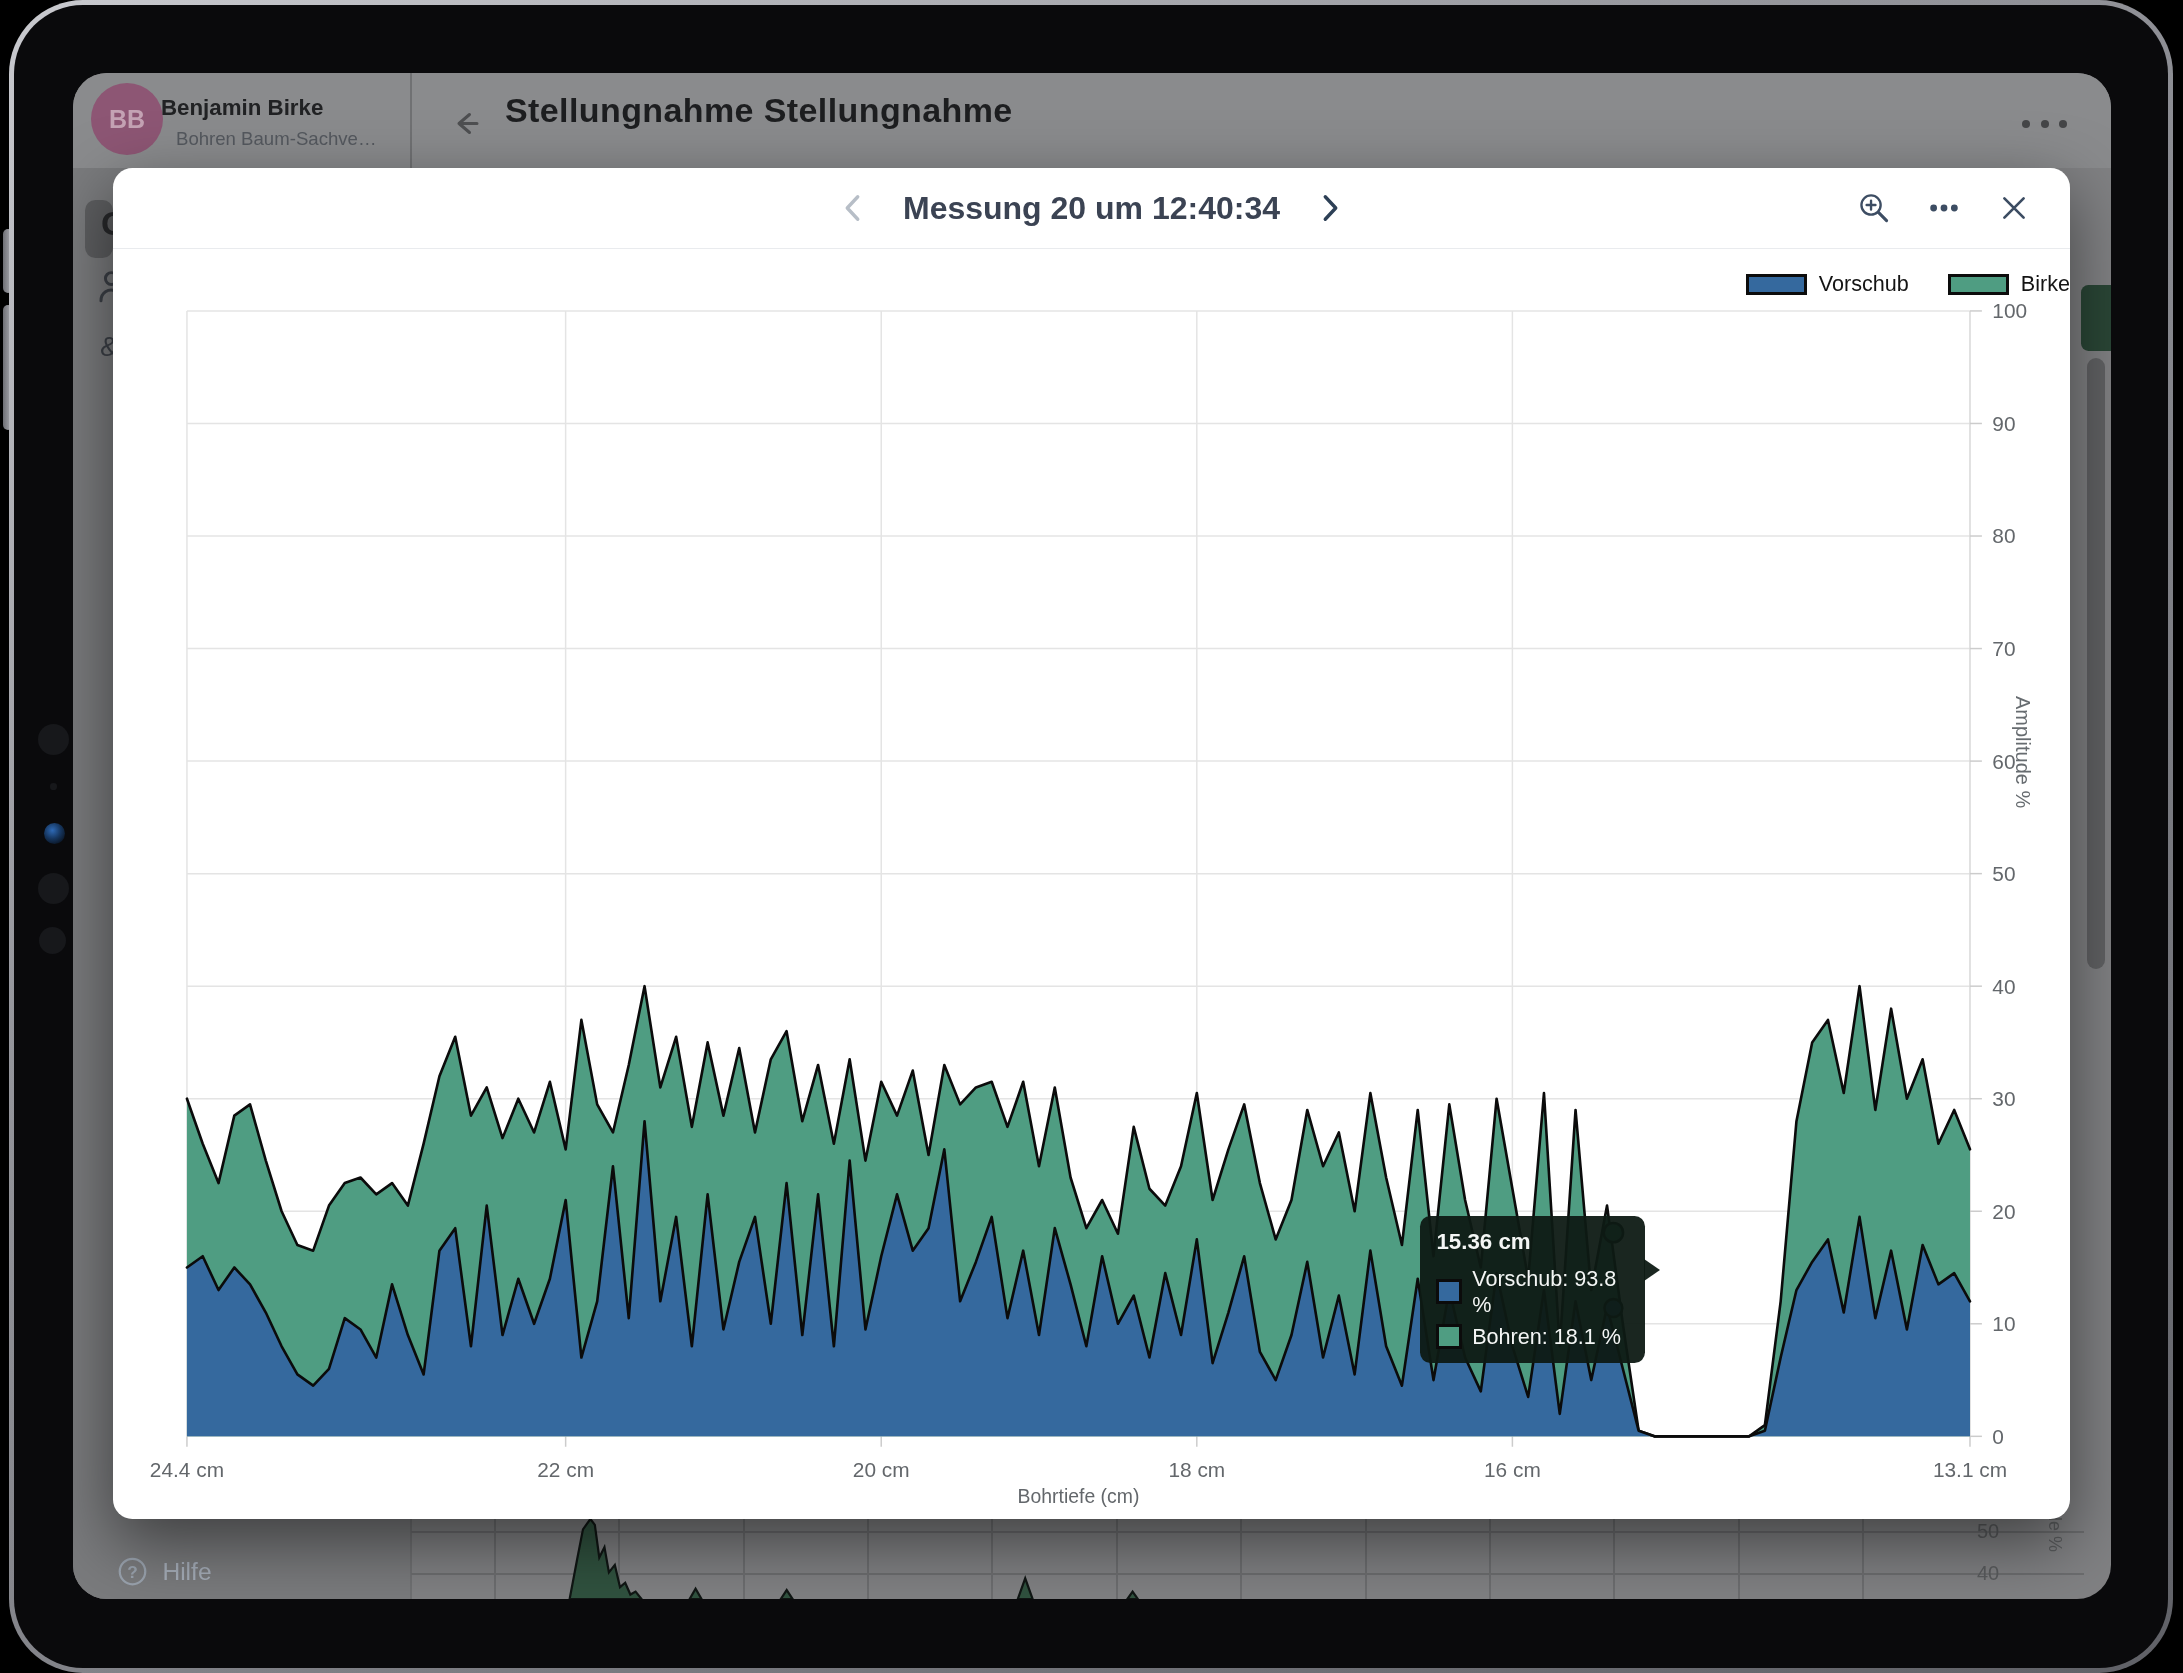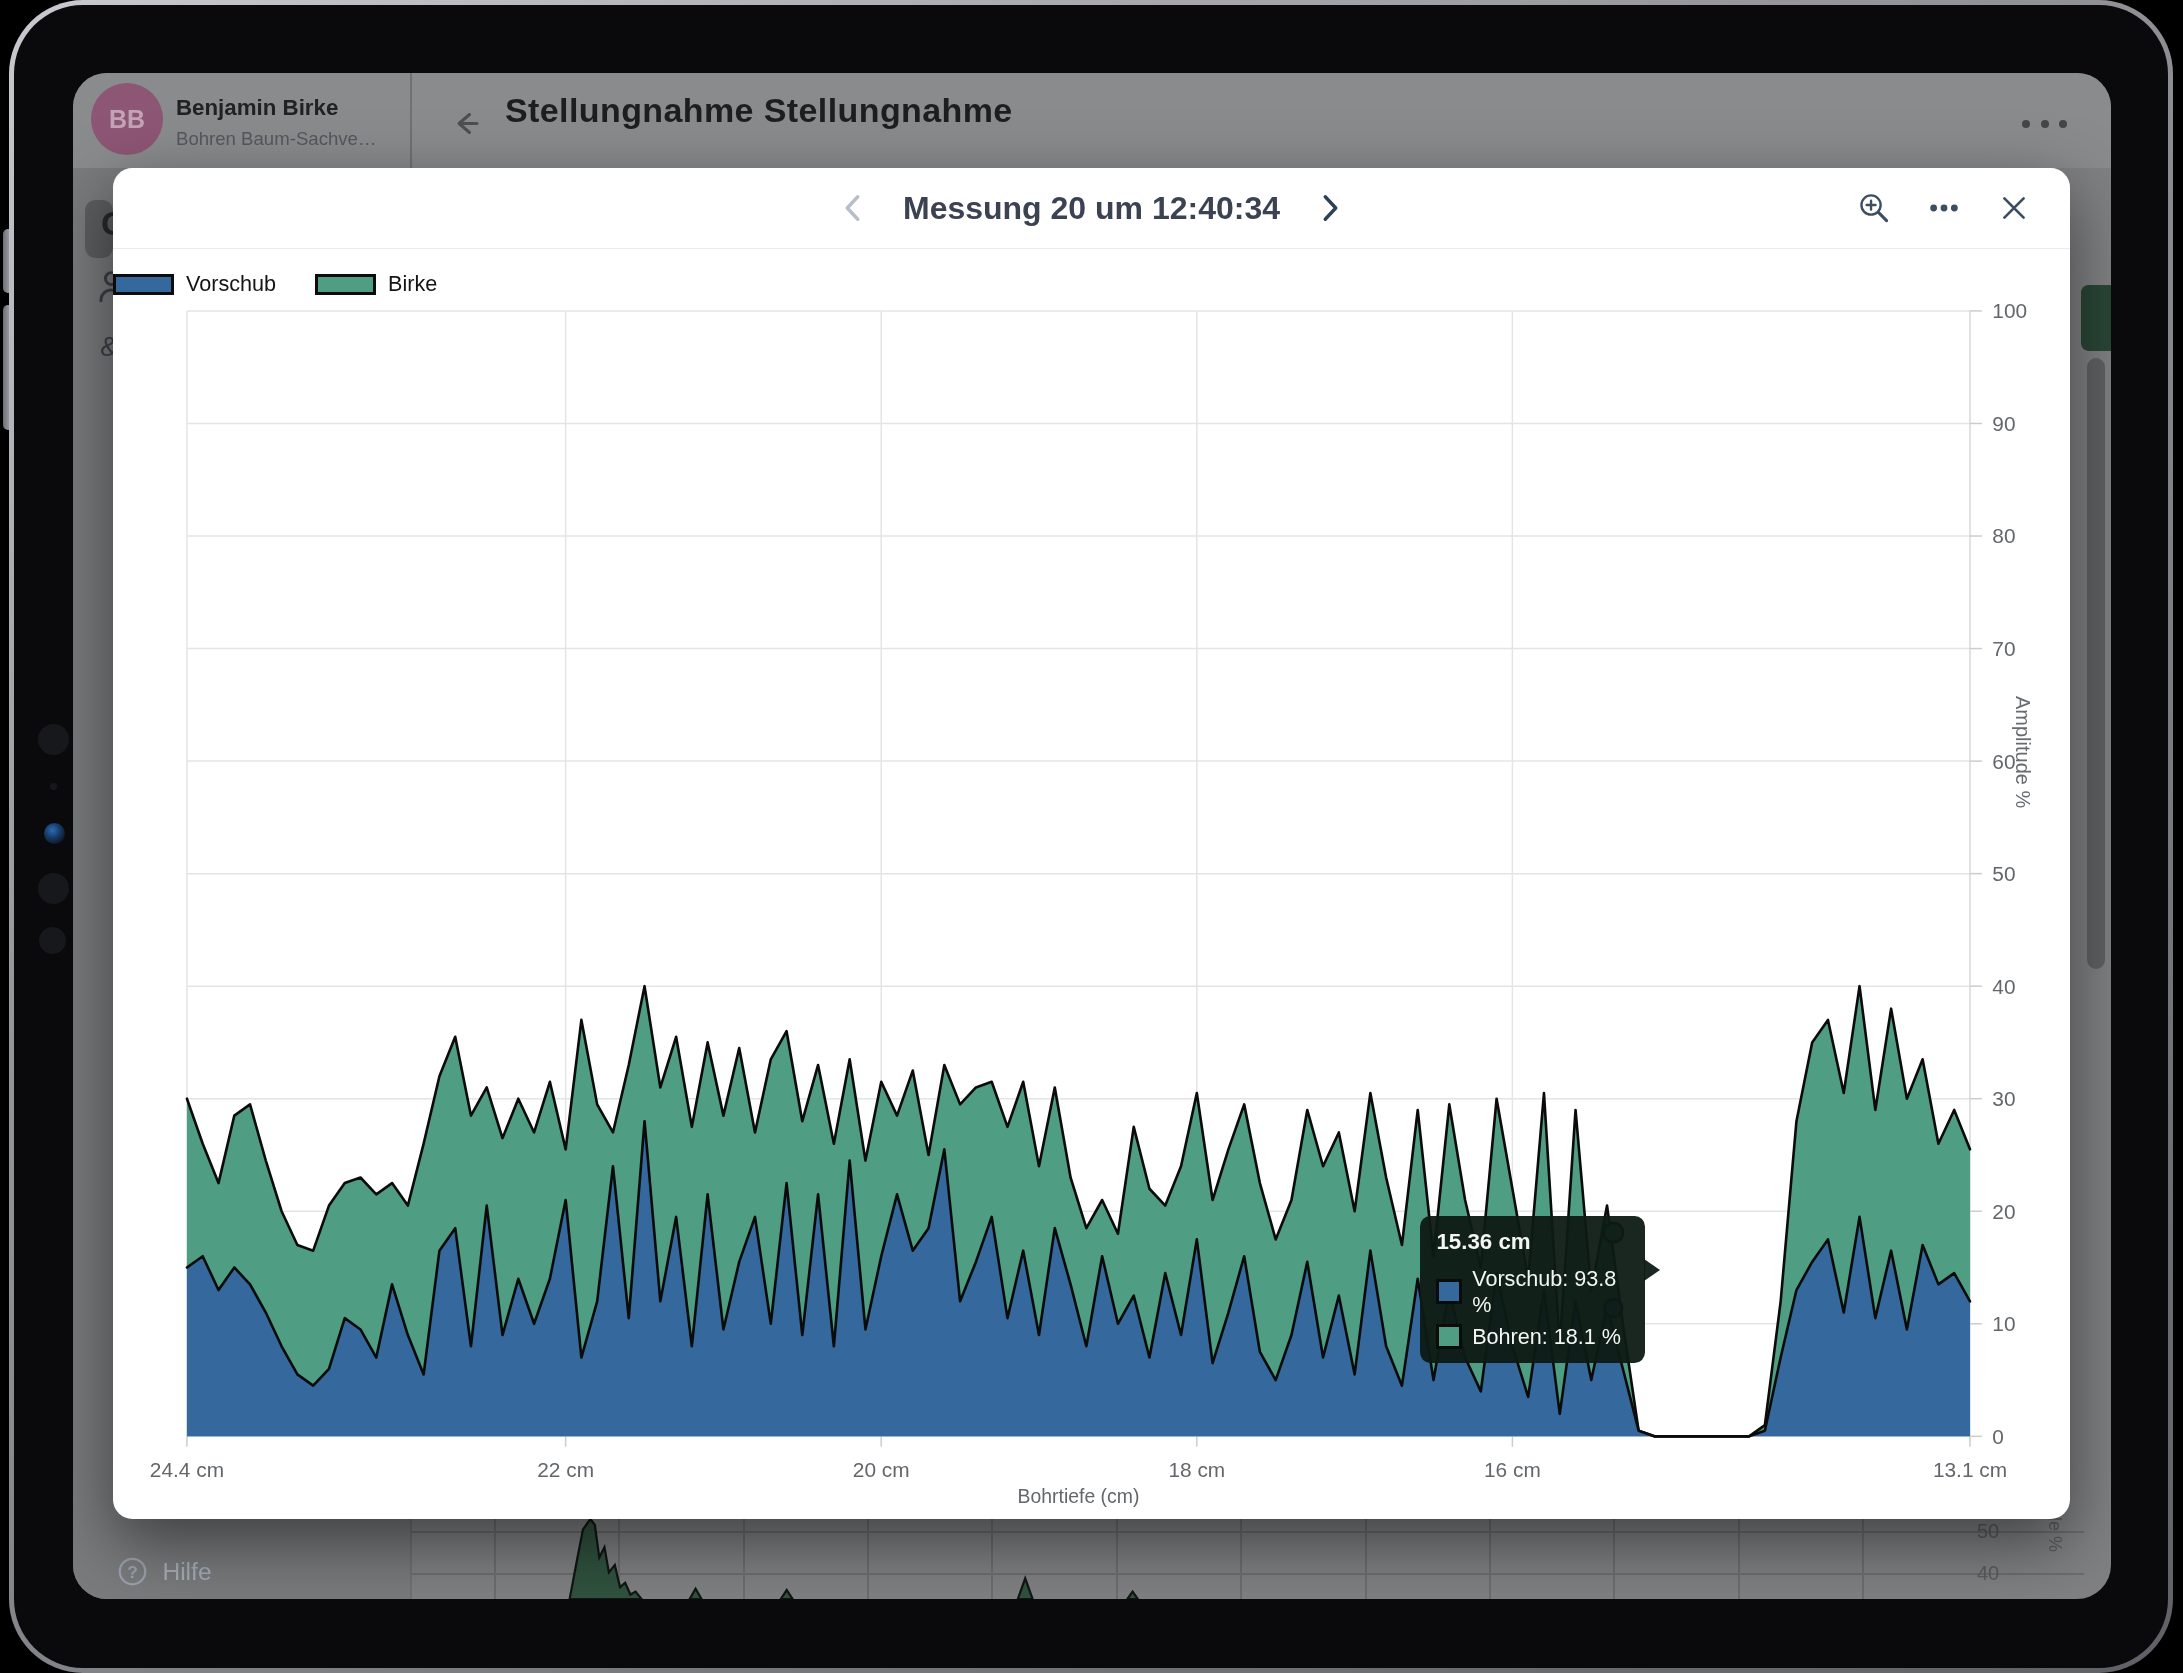--- a/index.html
+++ b/index.html
@@ -12,21 +12,21 @@
   .bezel{position:absolute;inset:5.2px;border-radius:69px;background:#0a0a0c;}
   .cam{position:absolute;border-radius:50%;background:#17181b;}
   .cam-lens{position:absolute;border-radius:50%;background:radial-gradient(circle at 40% 35%,#2e69b5 0%,#16365f 45%,#0a1524 80%);}
   .screen{position:absolute;left:73px;top:73px;width:2038px;height:1526px;border-radius:34px;background:#808183;overflow:hidden;}
   
   .topbar{position:absolute;left:0;top:0;width:100%;height:95px;background:#8a8b8d;}
   .sidebar-bg{position:absolute;left:0;top:95px;width:337px;height:1432px;background:#7a7b7d;}
   .side-divider{position:absolute;left:337px;top:0;width:1.5px;height:1526px;background:#707173;}
   .avatar{position:absolute;left:18px;top:10.4px;width:72px;height:72px;border-radius:50%;background:#8d5674;
           color:#c4a3b4;font-size:25px;font-weight:600;display:flex;align-items:center;justify-content:center;}
-  .user-name{position:absolute;left:103px;top:22.3px;font-size:22.3px;font-weight:600;color:#212224;}
+  .user-name{position:absolute;left:88px;top:22.3px;font-size:22.3px;font-weight:600;color:#212224;}
   .user-org{position:absolute;left:103px;top:55px;font-size:18.6px;color:#54585e;}
   .back-btn{position:absolute;left:371px;top:31px;width:39px;height:39px;}
   .page-title{position:absolute;left:432px;top:18px;font-size:34px;font-weight:700;color:#1d1e20;letter-spacing:0.4px;}
   .app-more{position:absolute;left:1949px;top:40px;width:60px;height:22.3px;display:flex;gap:10.4px;align-items:center;}
   .app-more i{width:8.2px;height:8.2px;border-radius:50%;background:#454648;}
   .ghost-pill{position:absolute;left:12px;top:127px;width:28px;height:58px;background:#5d5e60;border-radius:10.4px;}
   .ghost-letter{position:absolute;left:28px;top:131px;font-size:34px;font-weight:700;color:#27282a;}
   .ghost-glyph1{position:absolute;left:25px;top:198px;width:22.3px;height:33px;}
   .ghost-glyph2{position:absolute;left:27px;top:258px;font-size:28px;color:#3c4047;}
   .help-row{position:absolute;left:43px;top:1482px;display:flex;align-items:center;gap:13.4px;}
@@ -39,21 +39,21 @@
   .rail-green{position:absolute;left:2008px;top:212px;width:30px;height:66px;background:#2a4636;border-radius:7.4px 0 0 7.4px;}
   .rail-thumb{position:absolute;left:2014px;top:285px;width:18px;height:611px;background:#606163;border-radius:9px;}
   
   .modal{position:absolute;left:40px;top:95px;width:1957px;height:1351px;background:#fff;border-radius:19.4px;
          box-shadow:0 22.3px 67px rgba(0,0,0,.5);}
   .m-header{position:absolute;left:0;top:0;width:100%;height:80px;border-bottom:1.5px solid #e9ebee;}
   .m-nav{position:absolute;left:0;top:0;width:100%;height:80px;display:flex;align-items:center;justify-content:center;gap:33px;}
   .m-title{font-size:32px;font-weight:700;color:#3b4353;}
   .m-actions{position:absolute;right:39px;top:0;height:80px;display:flex;align-items:center;gap:36px;}
   .icon-btn{width:34px;height:34px;display:flex;align-items:center;justify-content:center;cursor:pointer;}
-  .legend{position:absolute;left:0;top:103px;width:100%;display:flex;justify-content:flex-start;gap:39px;align-items:center;}
+  .legend{position:absolute;left:0;top:103px;width:100%;display:flex;justify-content:flex-end;gap:39px;align-items:center;}
   .legend-item{display:flex;align-items:center;gap:12px;}
   .legend-sw{width:61px;height:21px;border:3.7px solid #0c0c0c;box-sizing:border-box;}
   .legend-lb{font-size:21.6px;color:#141414;}
   #chart-svg{position:absolute;left:0;top:134px;}
   svg text{font-family:"Liberation Sans",sans-serif;}
   .xlabel-div{position:absolute;left:0;top:1317px;width:1931px;text-align:center;font-size:19.4px;color:#63676b;}
   .ylabel-rot{position:absolute;left:1898px;top:528px;height:358px;writing-mode:vertical-rl;
               font-size:20px;color:#676c70;display:flex;align-items:center;}
   .tooltip{position:absolute;width:192px;background:rgba(14,26,20,0.95);border-radius:10.4px;padding:13.4px 16.4px;color:#f4f6f5;}
   .tt-title{font-size:22.3px;font-weight:700;margin-bottom:10.4px;}

